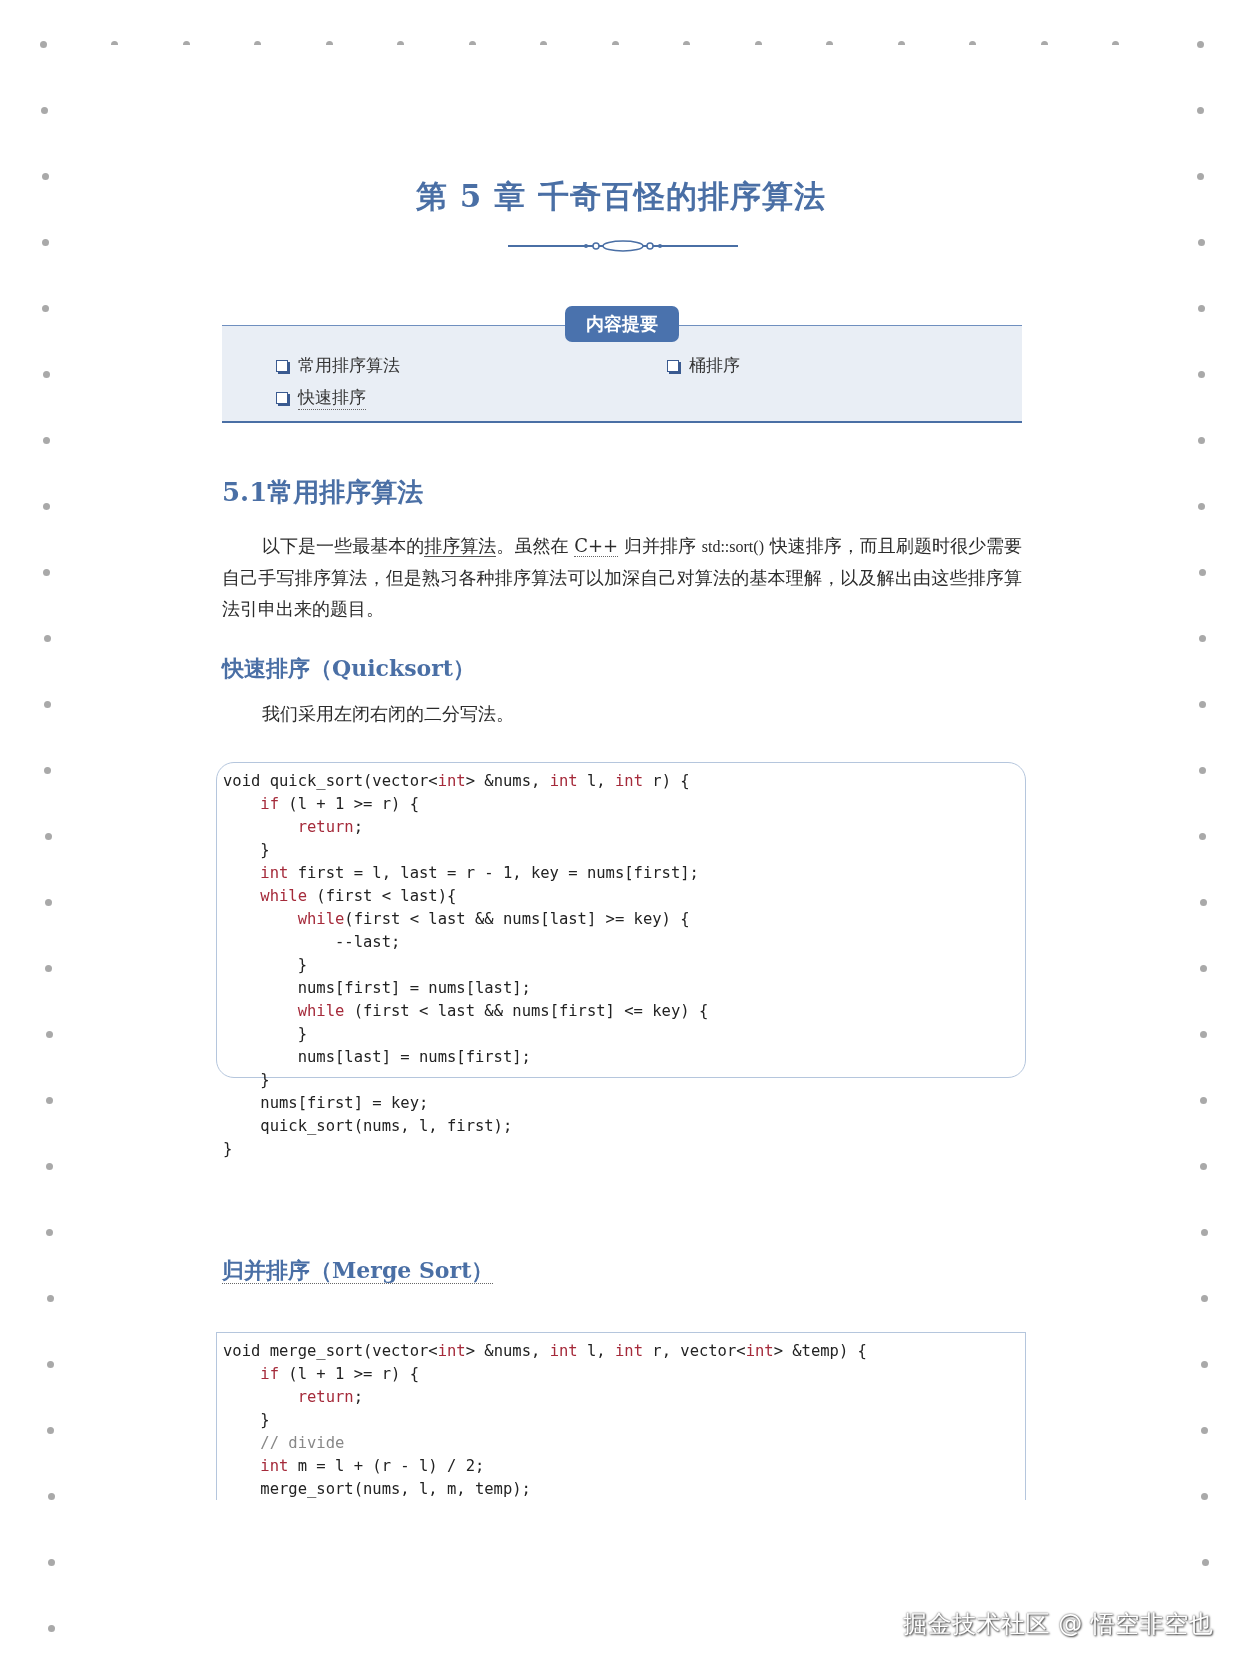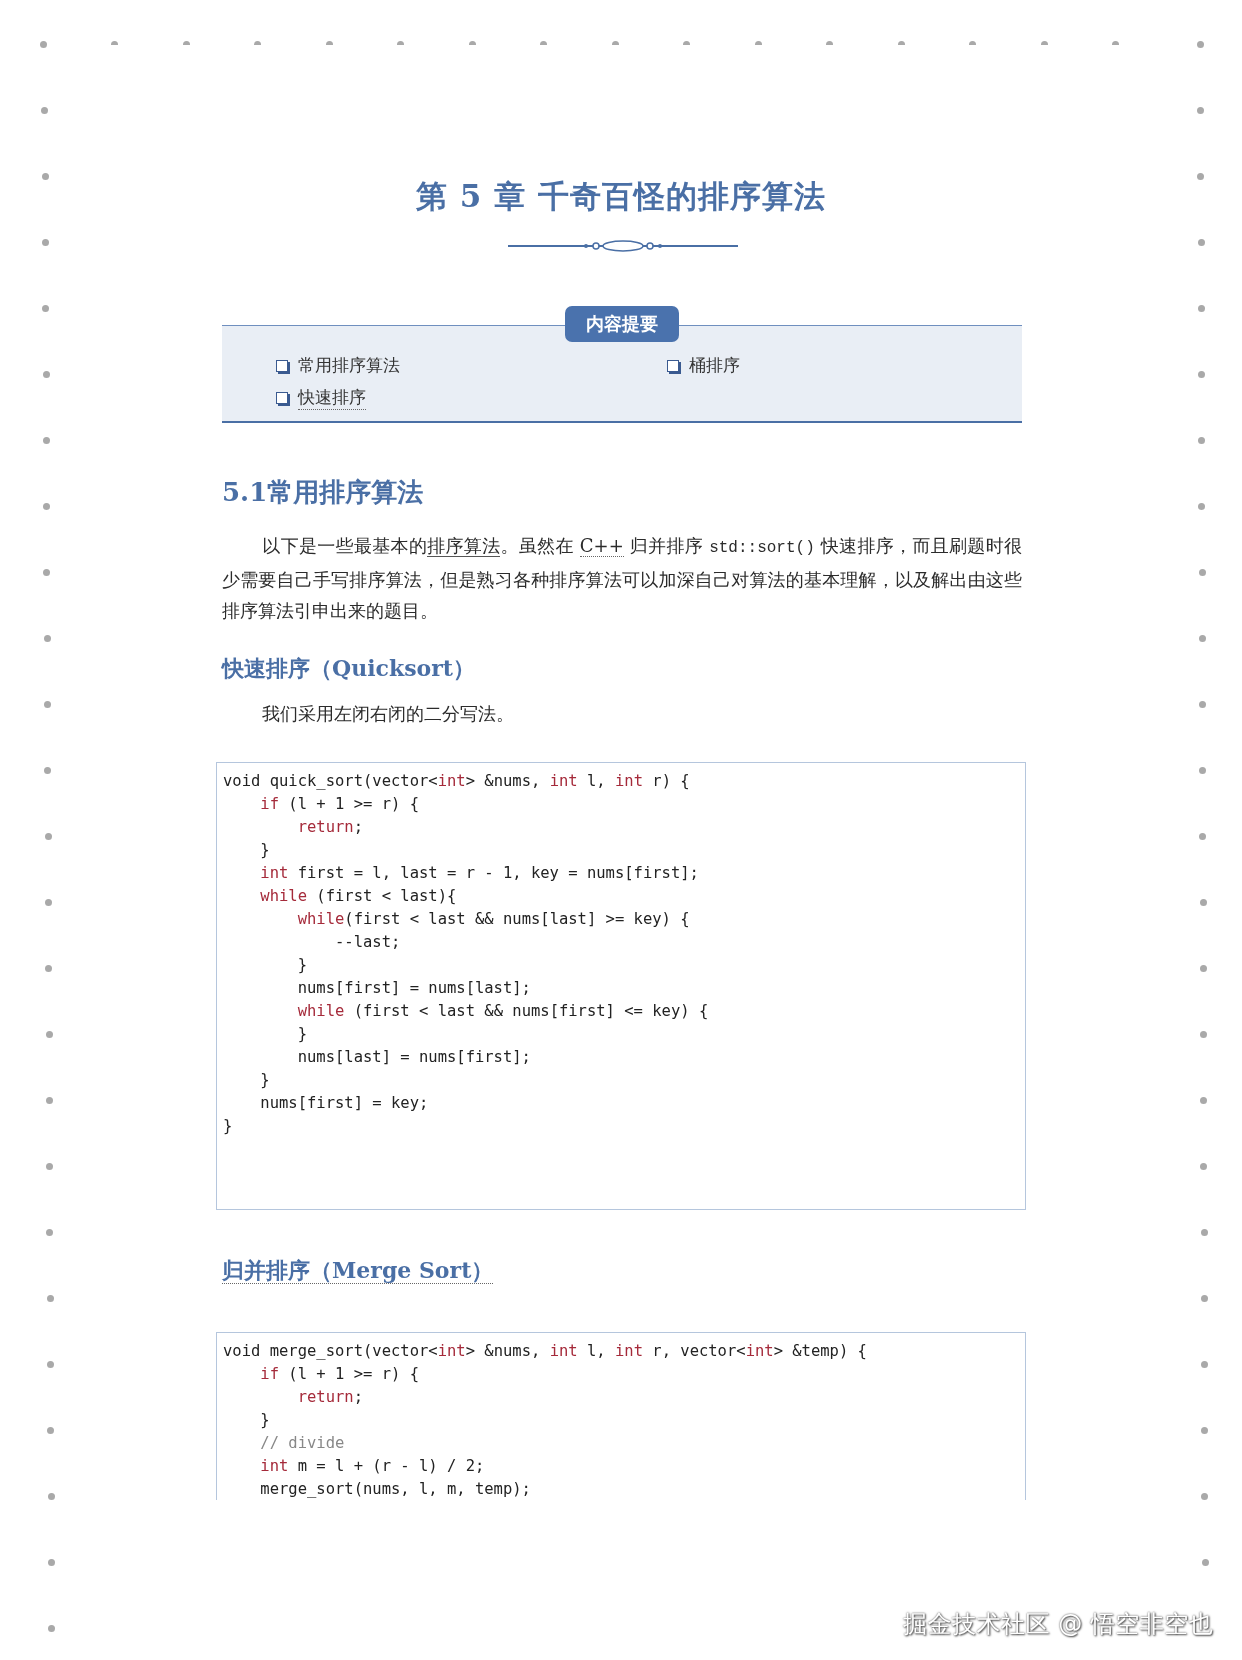--- a/index.html
+++ b/index.html
@@ -40,21 +40,21 @@
     position: absolute; left: 222px; top: 475px; font-size: 26px; font-weight: bold; color: #4a6fa5;
   }
   .section-title .num { margin-right: 0; }
 
   .para {
     position: absolute; left: 222px; width: 800px; font-size: 18px; line-height: 31px; color: #2b2b2b;
     text-align: justify;
   }
   .para .indent { display: inline-block; width: 40px; }
   .underline { border-bottom: 1.5px solid #555; }
-  .mono { font-family: Liberation Mono, monospace; font-size: 16px; }
+  .mono { font-family: Liberation Serif, serif; font-size: 16px; }
 
   .subsection-title {
     position: absolute; left: 222px; font-size: 22px; font-weight: bold; color: #4a6fa5; text-align: right;
   }
 
   .code-block {
     position: absolute; left: 216px; width: 810px; background: #fff;
     border: 1.5px solid #b5c6dd; box-sizing: border-box;
     font-family: "DejaVu Sans Mono", "Liberation Mono", monospace; font-size: 15.5px;
     color: #222; padding: 7px 6px;
@@ -167,36 +167,37 @@
 
   <div class="section-title">
     <span class="num">5.1</span><span>常用排序算法</span>
   </div>
 
   <div class="para" style="top:530px;"><span class="indent"></span><span>以下是一些最基本的</span><span class="underline">排序算法</span><span>。虽然在 </span><span class="dotted">C++</span><span> 归并排序 </span><span class="mono">std::sort()</span><span> 快速排序，而且刷题时很少需要自己手写排序算法，但是熟习各种排序算法可以加深自己对算法的基本理解，以及解出由这些排序算法引申出来的题目。</span></div>
 
   <div class="subsection-title" style="top:654px;">快速排序（Quicksort）</div>
   <div class="para" style="top:698px;"><span class="indent"></span><span>我们采用左闭右闭的二分写法。</span></div>
 
-  <div class="code-block" id="qs-code" style="top:762px; height:448px;">
+  <div class="code-block" id="qs-code" style="top:762px; height:316px;border-radius:18px;">
       <div class="code-line"><span>void quick_sort(vector&lt;</span><span class="kw">int</span><span>&gt; &amp;nums, </span><span class="kw">int</span><span> l, </span><span class="kw">int</span><span> r) {</span></div>
       <div class="code-line"><span>    </span><span class="kw">if</span><span> (l + 1 &gt;= r) {</span></div>
       <div class="code-line"><span>        </span><span class="kw">return</span><span>;</span></div>
       <div class="code-line"><span>    }</span></div>
       <div class="code-line"><span>    </span><span class="kw">int</span><span> first = l, last = r - 1, key = nums[first];</span></div>
       <div class="code-line"><span>    </span><span class="kw">while</span><span> (first &lt; last){</span></div>
       <div class="code-line"><span>        </span><span class="kw">while</span><span>(first &lt; last &amp;&amp; nums[last] &gt;= key) {</span></div>
       <div class="code-line"><span>            --last;</span></div>
       <div class="code-line"><span>        }</span></div>
       <div class="code-line"><span>        nums[first] = nums[last];</span></div>
       <div class="code-line"><span>        </span><span class="kw">while</span><span> (first &lt; last &amp;&amp; nums[first] &lt;= key) {</span></div>
       <div class="code-line"><span>        }</span></div>
       <div class="code-line"><span>        nums[last] = nums[first];</span></div>
       <div class="code-line"><span>    }</span></div>
       <div class="code-line"><span>    nums[first] = key;</span></div>
+      <div class="code-line"><span>    quick_sort(nums, l, first);</span></div>
       <div class="code-line"><span>}</span></div>
     </div>
 
   <div class="subsection-title" style="top:1256px;"><span class="dotted">归并排序（Merge Sort）</span></div>
 
   <div class="code-block" id="ms-code" style="top:1332px; height:168px; border-bottom:none;">
       <div class="code-line"><span>void merge_sort(vector&lt;</span><span class="kw">int</span><span>&gt; &amp;nums, </span><span class="kw">int</span><span> l, </span><span class="kw">int</span><span> r, vector&lt;</span><span class="kw">int</span><span>&gt; &amp;temp) {</span></div>
       <div class="code-line"><span>    </span><span class="kw">if</span><span> (l + 1 &gt;= r) {</span></div>
       <div class="code-line"><span>        </span><span class="kw">return</span><span>;</span></div>
       <div class="code-line"><span>    }</span></div>

